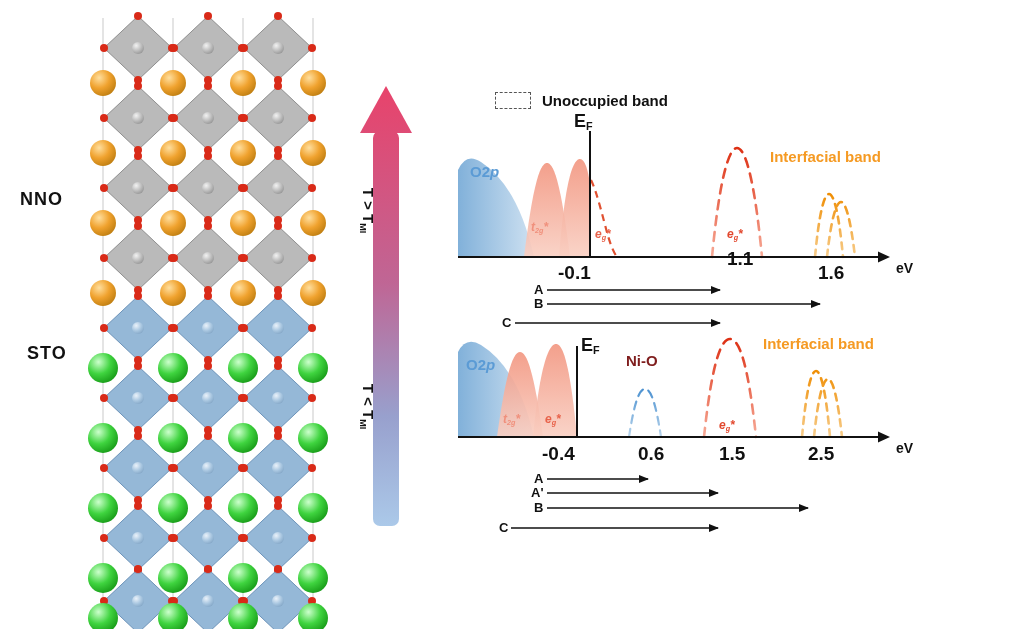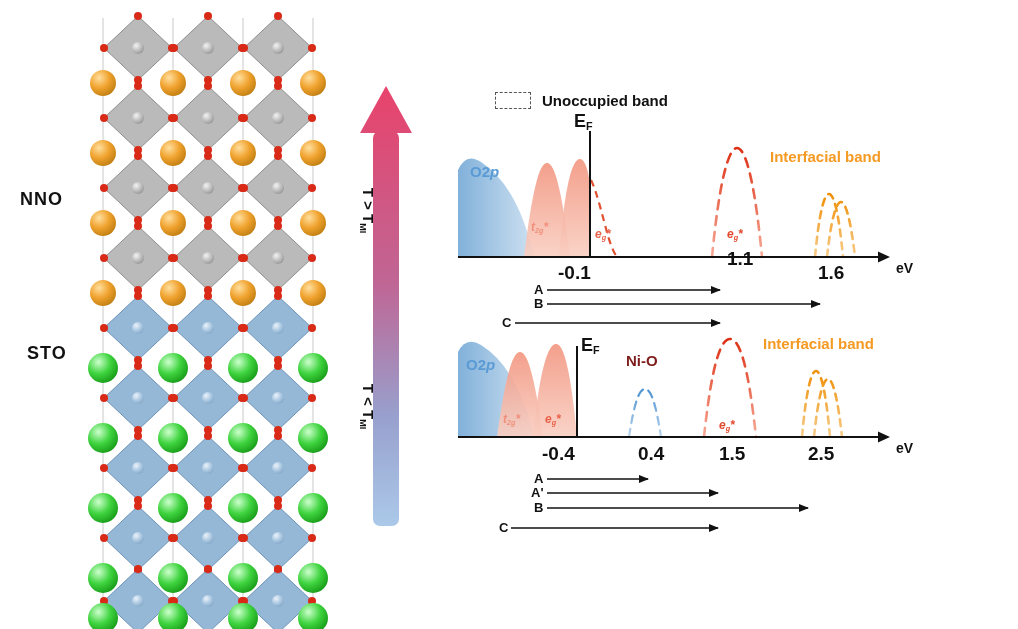--- a/index.html
+++ b/index.html
@@ -280,21 +280,21 @@
   <div class="lbl band" style="left:503px;top:413px;color:#f0907c">
     <i>t</i><sub>2g</sub><span>*</span>
   </div>
   <div class="lbl band" style="left:545px;top:413px;color:#e8624a">
     <i>e</i><sub>g</sub><span>*</span>
   </div>
   <div class="lbl band" style="left:719px;top:419px;color:#e2482e">
     <i>e</i><sub>g</sub><span>*</span>
   </div>
   <div class="lbl tick" style="left:542px;top:444px">-0.4</div>
-  <div class="lbl tick" style="left:638px;top:444px">0.4</div>
+  <div class="lbl tick" style="left:638px;top:444px">0.6</div>
   <div class="lbl tick" style="left:719px;top:444px">1.5</div>
   <div class="lbl tick" style="left:808px;top:444px">2.5</div>
   <div class="lbl tick" style="left:896px;top:441px;font-size:14px">eV</div>
   <div class="lbl tr" style="left:534px;top:472px">A</div>
   <div class="lbl tr" style="left:531px;top:486px">A'</div>
   <div class="lbl tr" style="left:534px;top:501px">B</div>
   <div class="lbl tr" style="left:499px;top:521px">C</div>
 
 </div>
 

